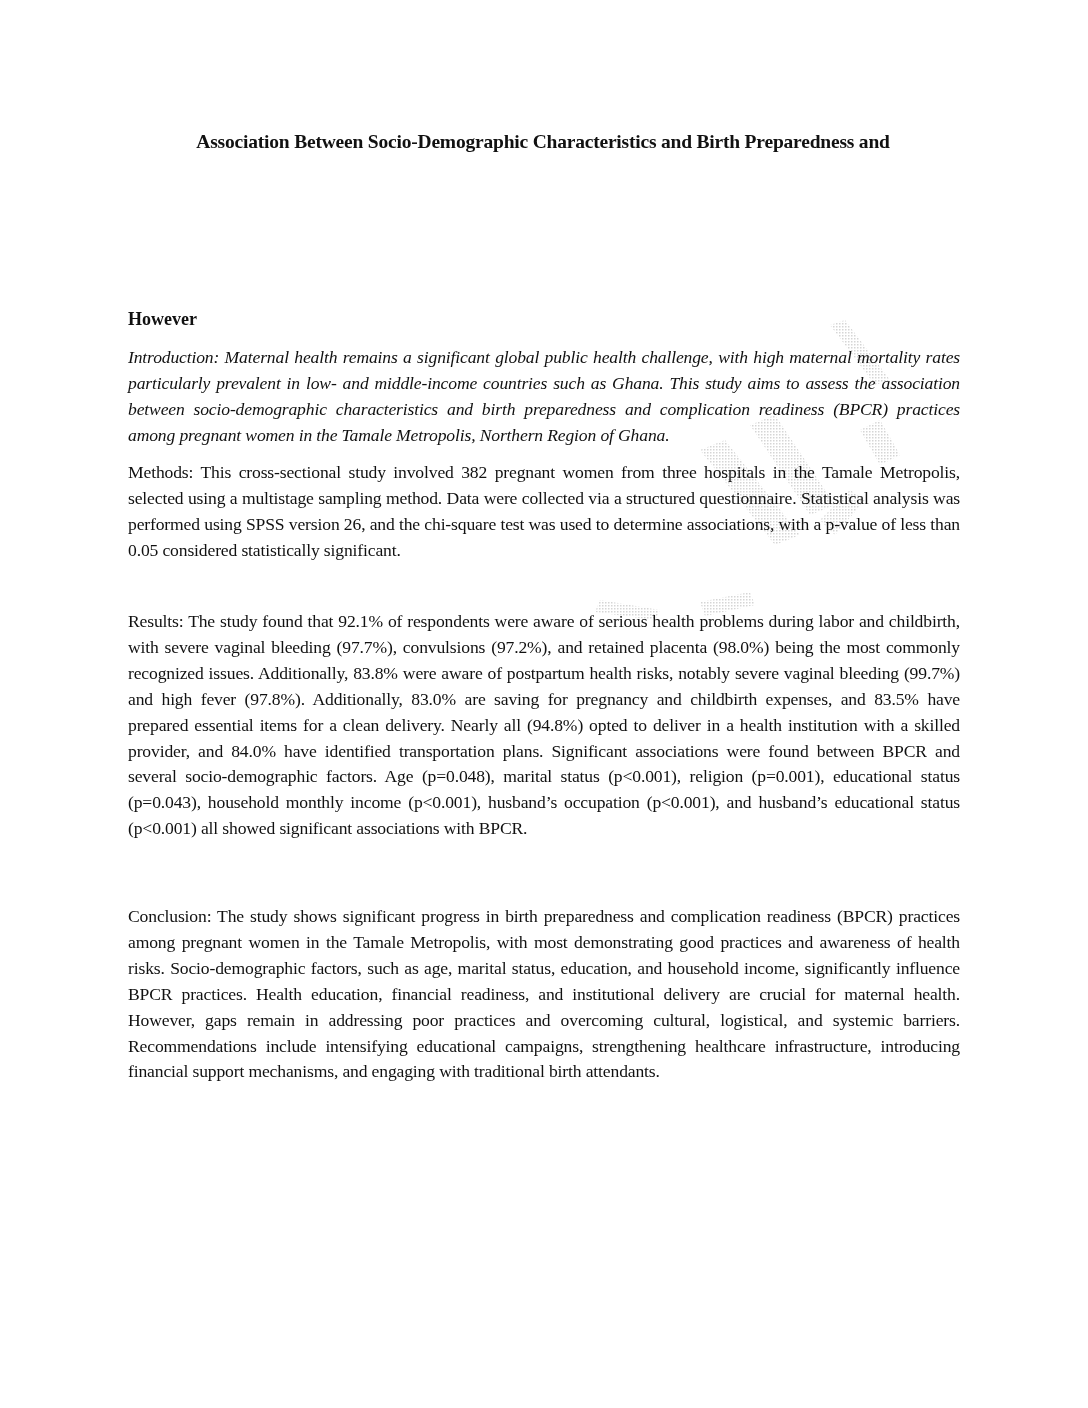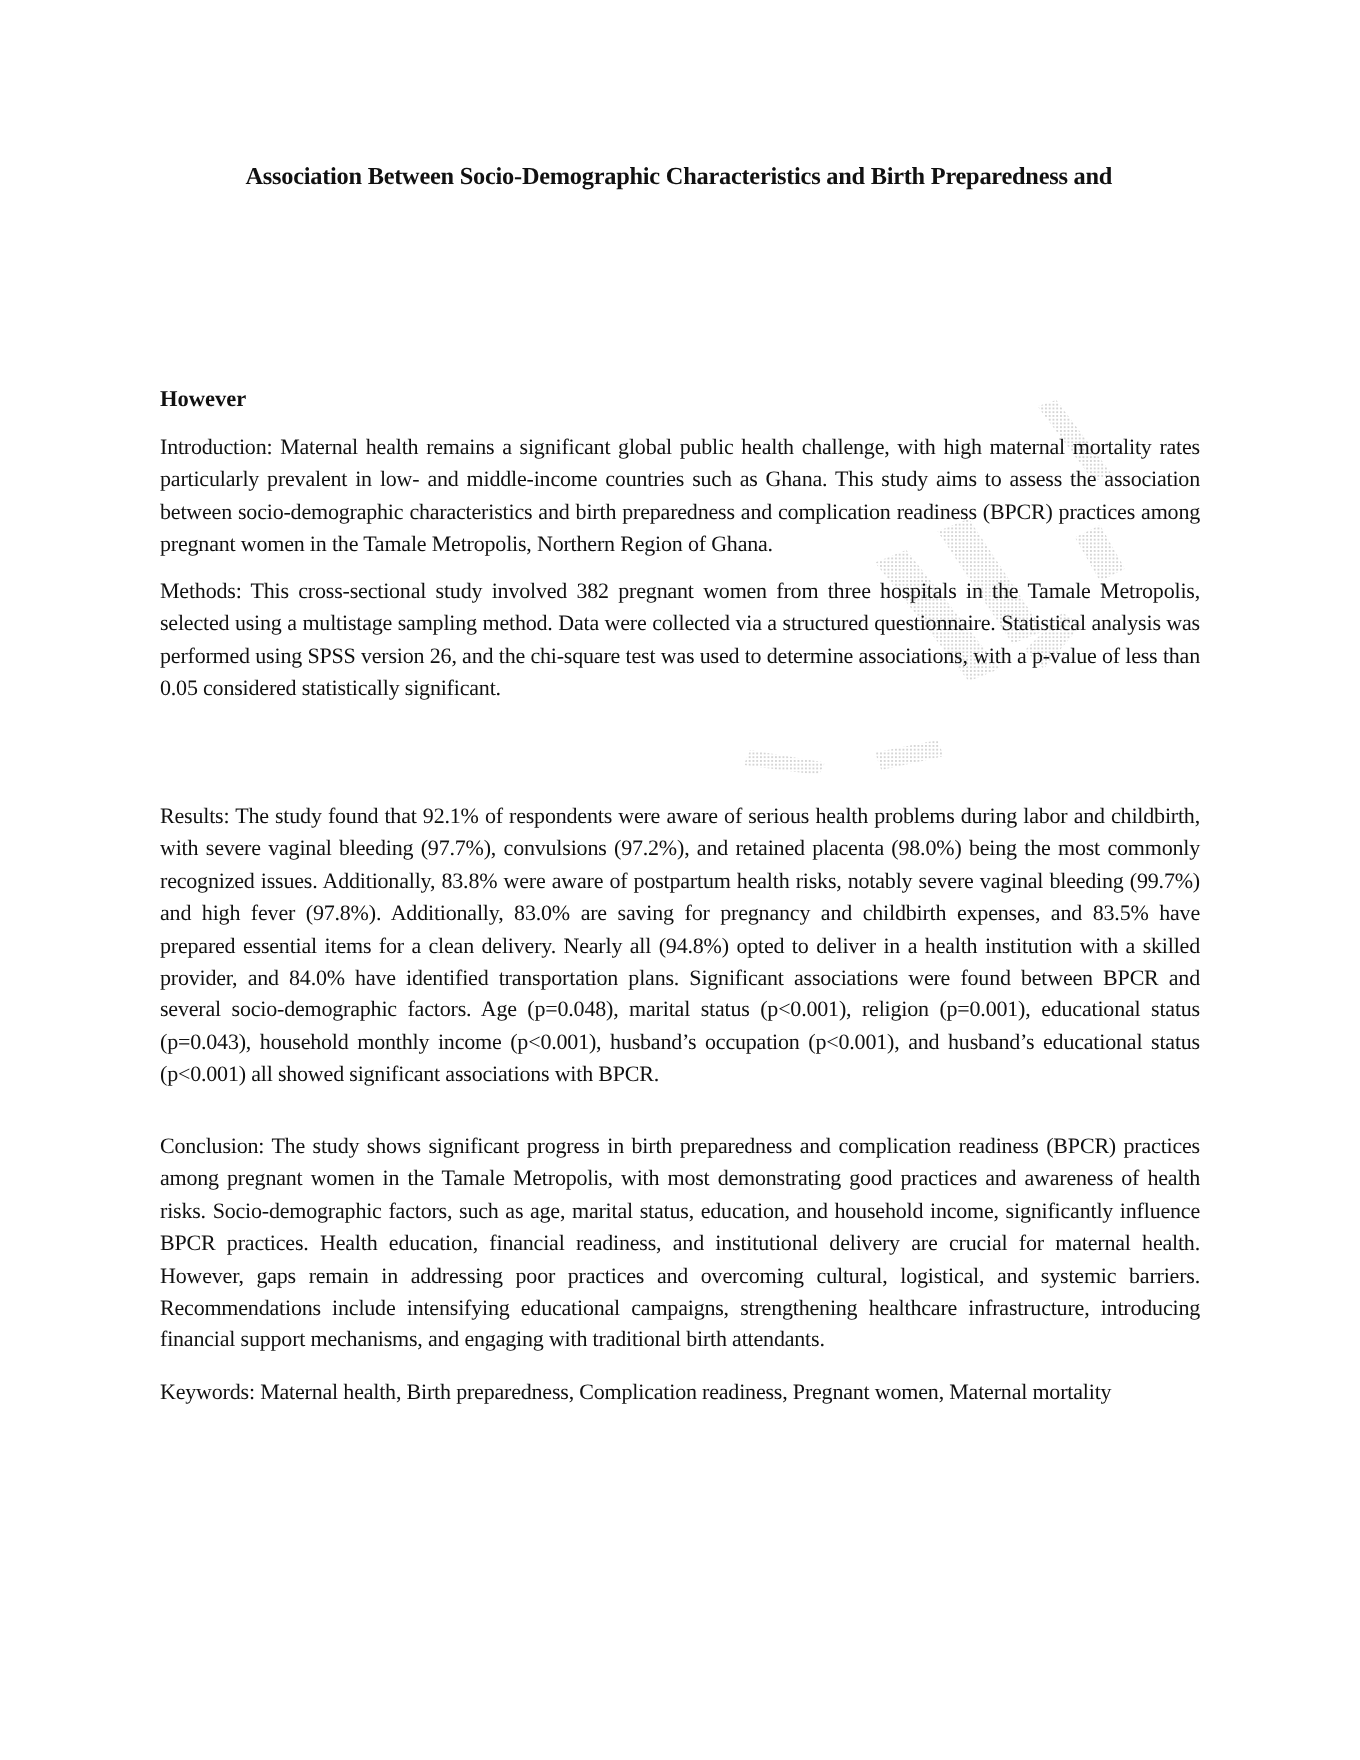--- a/index.html
+++ b/index.html
@@ -51,23 +51,23 @@
     .para {
       position: absolute;
       left: 128px;
       width: 832px;
       font-size: 17.6px;
       line-height: 25.9px;
       text-align: justify;
       text-justify: inter-word;
       letter-spacing: -0.15px;
     }
-    #p-intro { top: 345px; }
+    #p-intro { top: 345px; font-style: italic; }
     #p-methods { top: 460px; }
-    #p-results { top: 640px; font-family: Liberation Serif, serif; }
+    #p-results { top: 609px; font-family: Liberation Serif, serif; }
     #p-conclusion { top: 904px; }
     #p-keywords { top: 1101px; }
   </style>
 </head>
 <body>
 
 <div class="page">
 
   <div class="title">
     <div>Association Between Socio-Demographic Characteristics and Birth Preparedness and</div>
@@ -89,15 +89,14 @@
       <polygon points="140,282 190,272 195,285 145,296"></polygon>
     </g>
   </svg>
 
   <div class="abstract-heading">However</div>
 
   <p class="para" id="p-intro" style="margin:0">Introduction: Maternal health remains a significant global public health challenge, with high maternal mortality rates particularly prevalent in low- and middle-income countries such as Ghana. This study aims to assess the association between socio-demographic characteristics and birth preparedness and complication readiness (BPCR) practices among pregnant women in the Tamale Metropolis, Northern Region of Ghana.</p>
   <p class="para" id="p-methods" style="margin:0">Methods: This cross-sectional study involved 382 pregnant women from three hospitals in the Tamale Metropolis, selected using a multistage sampling method. Data were collected via a structured questionnaire. Statistical analysis was performed using SPSS version 26, and the chi-square test was used to determine associations, with a p-value of less than 0.05 considered statistically significant.</p>
   <p class="para" id="p-results" style="margin:0">Results: The study found that 92.1% of respondents were aware of serious health problems during labor and childbirth, with severe vaginal bleeding (97.7%), convulsions (97.2%), and retained placenta (98.0%) being the most commonly recognized issues. Additionally, 83.8% were aware of postpartum health risks, notably severe vaginal bleeding (99.7%) and high fever (97.8%). Additionally, 83.0% are saving for pregnancy and childbirth expenses, and 83.5% have prepared essential items for a clean delivery. Nearly all (94.8%) opted to deliver in a health institution with a skilled provider, and 84.0% have identified transportation plans. Significant associations were found between BPCR and several socio-demographic factors. Age (p=0.048), marital status (p&lt;0.001), religion (p=0.001), educational status (p=0.043), household monthly income (p&lt;0.001), husband’s occupation (p&lt;0.001), and husband’s educational status (p&lt;0.001) all showed significant associations with BPCR.</p>
   <p class="para" id="p-conclusion" style="margin:0">Conclusion: The study shows significant progress in birth preparedness and complication readiness (BPCR) practices among pregnant women in the Tamale Metropolis, with most demonstrating good practices and awareness of health risks. Socio-demographic factors, such as age, marital status, education, and household income, significantly influence BPCR practices. Health education, financial readiness, and institutional delivery are crucial for maternal health. However, gaps remain in addressing poor practices and overcoming cultural, logistical, and systemic barriers. Recommendations include intensifying educational campaigns, strengthening healthcare infrastructure, introducing financial support mechanisms, and engaging with traditional birth attendants.</p>
-  <p class="para" id="p-keywords" style="margin:0">Keywords: Maternal health, Birth preparedness, Complication readiness, Pregnant women, Maternal mortality</p>
 
 </div>
 
 </body></html>

